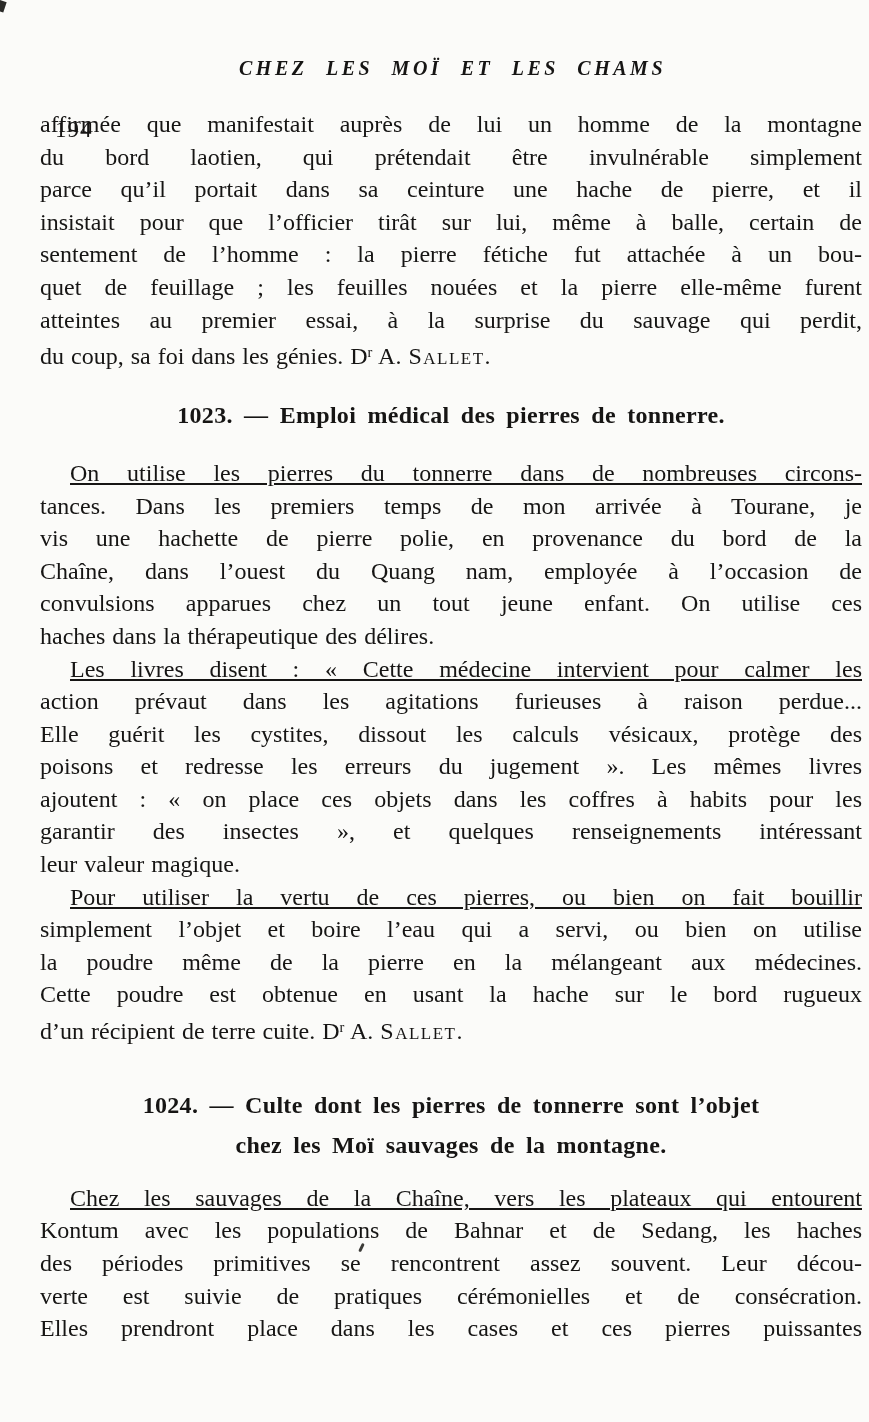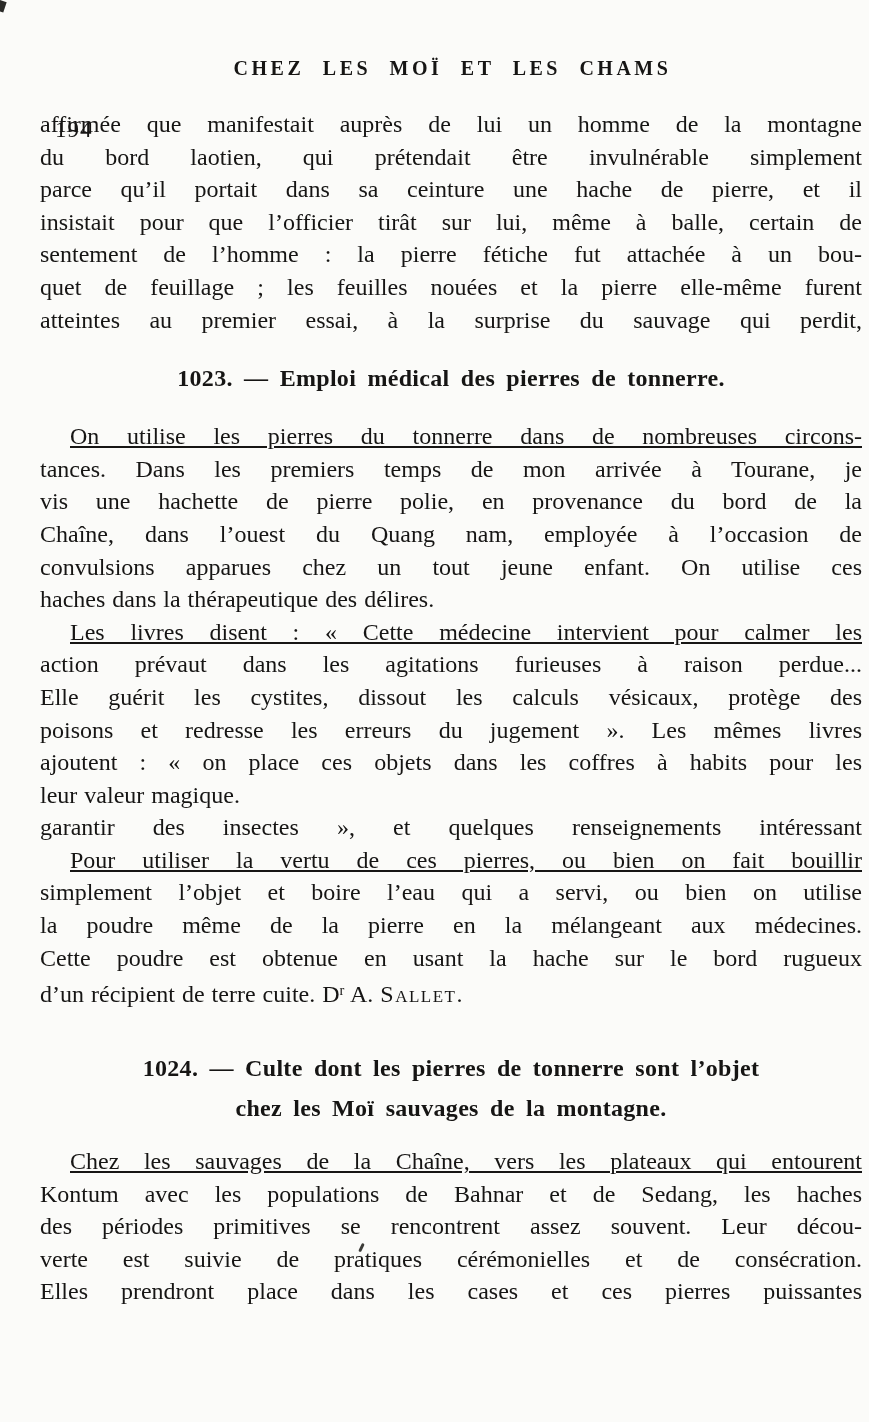--- a/index.html
+++ b/index.html
@@ -28,20 +28,21 @@
     letter-spacing: 1px;
     margin-top: 48px;
   }
   .running-title {
     text-align: center;
     padding-left: 36px;
     font-size: 20px;
     font-weight: 700;
     letter-spacing: 3.5px;
     word-spacing: 10px;
+    font-style: italic;
   }
 
   
   .page-body {
     padding: 0 7px 0 40px; 
   }
   .paragraph { margin: 0; }
   .para-1    { margin-top: 19px; }
   .heading-1023 { margin-top: 22px; }
   .para-2    { margin-top: 22px; }
@@ -107,40 +108,41 @@
 
 <main class="page-body">
     <div class="paragraph para-1">
       <div class="line jline"><span>affirmée que manifestait auprès de lui un homme de la montagne</span></div>
       <div class="line jline"><span>du bord laotien, qui prétendait être invulnérable simplement</span></div>
       <div class="line jline"><span>parce qu’il portait dans sa ceinture une hache de pierre, et il</span></div>
       <div class="line jline"><span>insistait pour que l’officier tirât sur lui, même à balle, certain de</span></div>
       <div class="line jline"><span>sentement de l’homme : la pierre fétiche fut attachée à un bou-</span></div>
       <div class="line jline"><span>quet de feuillage ; les feuilles nouées et la pierre elle-même furent</span></div>
       <div class="line jline"><span>atteintes au premier essai, à la surprise du sauvage qui perdit,</span></div>
+      <div class="line jlast"><span>du coup, sa foi dans les génies. D</span><span class="sup">r</span><span> A. </span><span class="sc">Sallet.</span></div>
     </div>
     <div class="heading heading-1023">
       <div class="hline"><span>1023. — Emploi médical des pierres de tonnerre.</span></div>
     </div>
     <div class="paragraph para-2">
       <div class="line jline indent"><span>On utilise les pierres du tonnerre dans de nombreuses circons-</span></div>
       <div class="line jline"><span>tances. Dans les premiers temps de mon arrivée à Tourane, je</span></div>
       <div class="line jline"><span>vis une hachette de pierre polie, en provenance du bord de la</span></div>
       <div class="line jline"><span>Chaîne, dans l’ouest du Quang nam, employée à l’occasion de</span></div>
       <div class="line jline"><span>convulsions apparues chez un tout jeune enfant. On utilise ces</span></div>
       <div class="line jlast"><span>haches dans la thérapeutique des délires.</span></div>
     </div>
     <div class="paragraph para-3">
       <div class="line jline indent"><span>Les livres disent : « Cette médecine intervient pour calmer les</span></div>
       <div class="line jline"><span>action prévaut dans les agitations furieuses à raison perdue...</span></div>
       <div class="line jline"><span>Elle guérit les cystites, dissout les calculs vésicaux, protège des</span></div>
       <div class="line jline"><span>poisons et redresse les erreurs du jugement ». Les mêmes livres</span></div>
       <div class="line jline"><span>ajoutent : « on place ces objets dans les coffres à habits pour les</span></div>
+      <div class="line jline"><span>garantir des insectes », et quelques renseignements intéressant</span></div>
       <div class="line jlast"><span>leur valeur magique.</span></div>
-      <div class="line jline"><span>garantir des insectes », et quelques renseignements intéressant</span></div>
     </div>
     <div class="paragraph para-4">
       <div class="line jline indent"><span>Pour utiliser la vertu de ces pierres, ou bien on fait bouillir</span></div>
       <div class="line jline"><span>simplement l’objet et boire l’eau qui a servi, ou bien on utilise</span></div>
       <div class="line jline"><span>la poudre même de la pierre en la mélangeant aux médecines.</span></div>
       <div class="line jline"><span>Cette poudre est obtenue en usant la hache sur le bord rugueux</span></div>
       <div class="line jlast"><span>d’un récipient de terre cuite. D</span><span class="sup">r</span><span> A. </span><span class="sc">Sallet.</span></div>
     </div>
     <div class="heading heading-1024">
       <div class="hline"><span>1024. — Culte dont les pierres de tonnerre sont l’objet</span></div>

